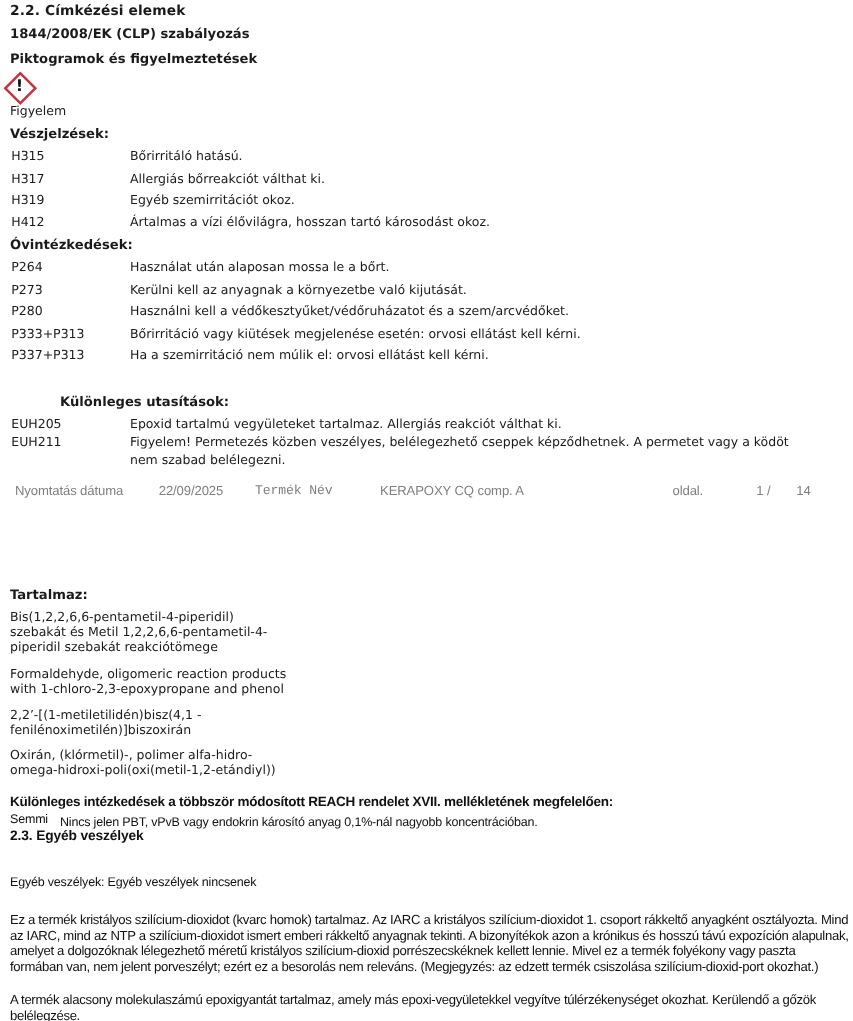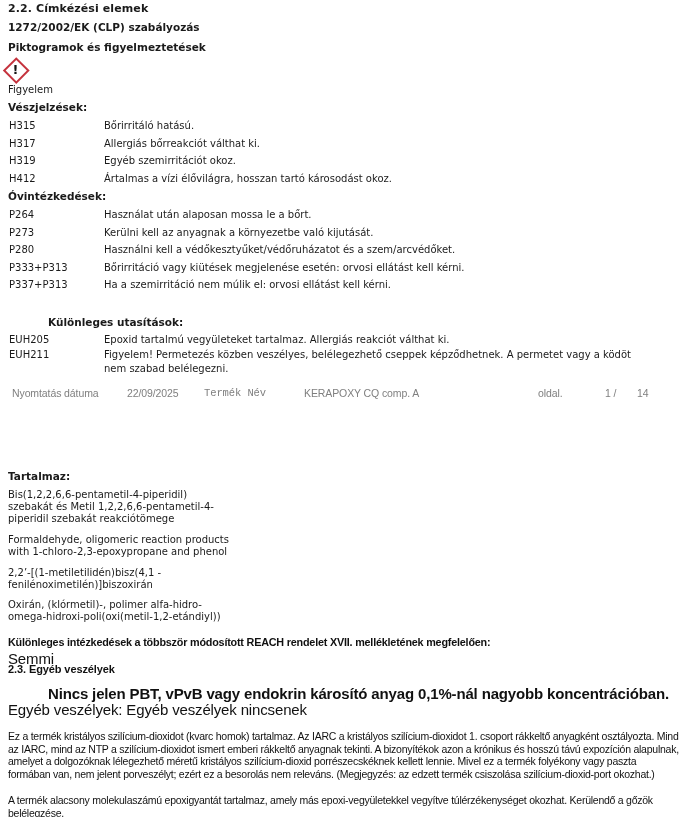--- a/index.html
+++ b/index.html
@@ -26,29 +26,29 @@
   .ghs .mark {
     position:absolute; left:0; top:4px; width:25px; text-align:center;
     font-size:13px; font-weight:bold; color:#141414; line-height:17px;
   }
   
   .footer-text { font-family:"Liberation Sans",sans-serif; font-size:10.5px; color:#7f7f7f; letter-spacing:-0.1px; white-space:nowrap; }
   
   .bf { font-family:"Liberation Sans",sans-serif; color:#111111; }
   .chem { font-size:10px; line-height:12px; white-space:pre-line; }
   .bf-head { font-size:10.8px; font-weight:bold; letter-spacing:-0.2px; }
-  .bf-line { font-size:15px; letter-spacing:-0.15px;text-align:center; }
+  .bf-line { font-size:10px; letter-spacing:-0.15px;text-align:center; }
   .bf-para { font-size:10.5px; letter-spacing:-0.25px; line-height:12.6px; width:672px; }
 </style>
 </head>
 <body>
 
 <div class="abs t-title" style="left:8px; top:2px;">2.2. Címkézési elemek</div>
 
-<div class="abs t-head" style="left:8px; top:21px;">1272/2002/EK (CLP) szabályozás</div>
+<div class="abs t-head" style="left:8px; top:21px;">1844/2008/EK (CLP) szabályozás</div>
 
 <div class="abs t-head" style="left:8px; top:41px;">Piktogramok és figyelmeztetések</div>
 
 <div class="abs ghs" style="left:3px; top:57px;">
   <div class="diamond"></div>
   <div class="mark">!</div>
 </div>
 
 <div class="abs t-body" style="left:8px; top:84px;">Figyelem</div>
 
@@ -129,19 +129,19 @@
 <div class="abs chem" style="left:8px; top:567px; width:300px;">2,2’-[(1-metiletilidén)bisz(4,1 -
 fenilénoximetilén)]biszoxirán</div>
 <div class="abs chem" style="left:8px; top:599px; width:300px;">Oxirán, (klórmetil)-, polimer alfa-hidro-
 omega-hidroxi-poli(oxi(metil-1,2-etándiyl))</div>
 
 <div class="abs bf bf-head" style="left:8px; top:636px; width:672px;">Különleges intézkedések a többször módosított REACH rendelet XVII. mellékletének megfelelően:</div>
 <div class="abs bf bf-line" style="left:8px; top:650px;">Semmi</div>
 
 <div class="abs bf" style="left:8px; top:663px; font-size:11px; font-weight:bold; letter-spacing:-0.1px;">2.3. Egyéb veszélyek</div>
 
-<div class="abs bf bf-line" style="left:48px; top:685px;font-weight:bold;">Nincs jelen PBT, vPvB vagy endokrin károsító anyag 0,1%-nál nagyobb koncentrációban.</div>
+<div class="abs bf bf-line" style="left:48px; top:653px;">Nincs jelen PBT, vPvB vagy endokrin károsító anyag 0,1%-nál nagyobb koncentrációban.</div>
 
 <div class="abs bf bf-line" style="left:8px; top:701px;">Egyéb veszélyek: Egyéb veszélyek nincsenek</div>
 
 <div class="abs bf bf-para" style="left:8px; top:730px;">Ez a termék kristályos szilícium-dioxidot (kvarc homok) tartalmaz. Az IARC a kristályos szilícium-dioxidot 1. csoport rákkeltő anyagként osztályozta. Mind az IARC, mind az NTP a szilícium-dioxidot ismert emberi rákkeltő anyagnak tekinti. A bizonyítékok azon a krónikus és hosszú távú expozíción alapulnak, amelyet a dolgozóknak lélegezhető méretű kristályos szilícium-dioxid porrészecskéknek kellett lennie. Mivel ez a termék folyékony vagy paszta formában van, nem jelent porveszélyt; ezért ez a besorolás nem releváns. (Megjegyzés: az edzett termék csiszolása szilícium-dioxid-port okozhat.)</div>
 
 <div class="abs bf bf-para" style="left:8px; top:794px;">A termék alacsony molekulaszámú epoxigyantát tartalmaz, amely más epoxi-vegyületekkel vegyítve túlérzékenységet okozhat. Kerülendő a gőzök belélegzése.</div>
 
 </body></html>

